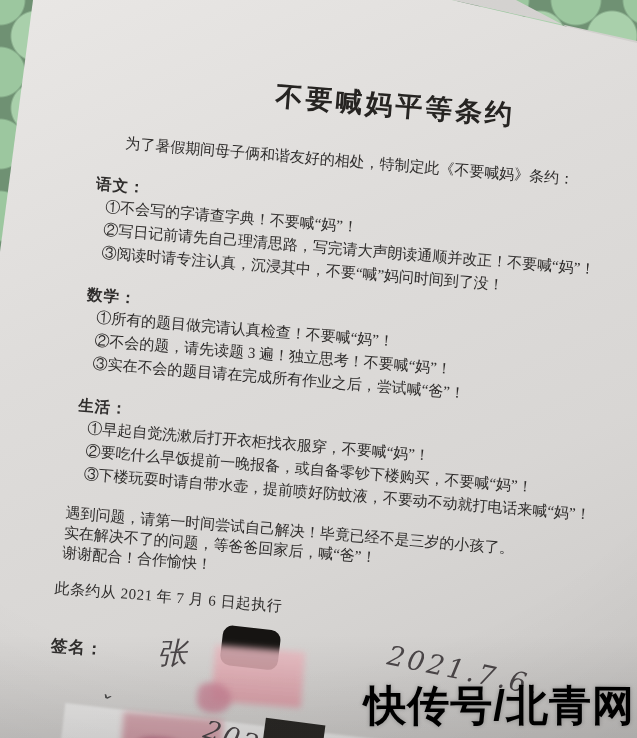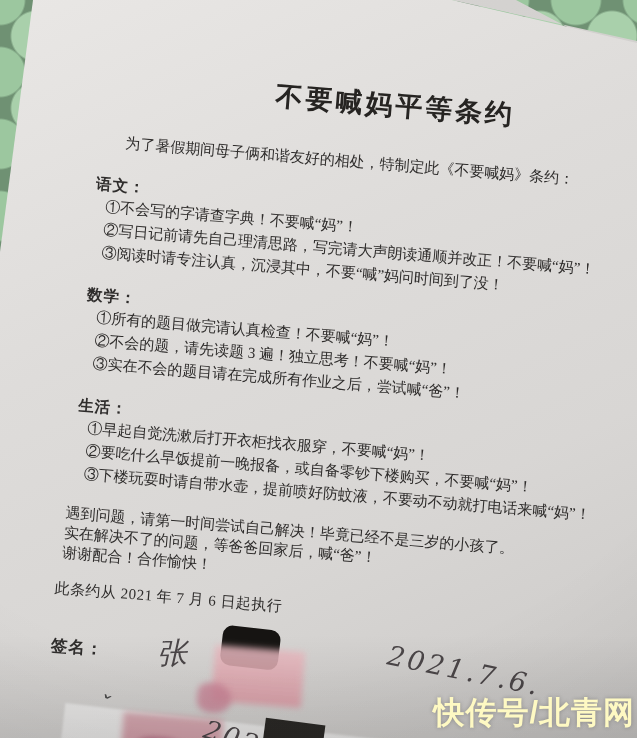--- a/index.html
+++ b/index.html
@@ -91,21 +91,21 @@
   .redact-black2 {
     position:absolute; left:219px; top:-8px; width:60px; height:40px;
     background:#2b2926; transform:rotate(3deg);
   }
   .pen-mark { position:absolute; left:52px; top:-20px; font-size:20px; font-weight:700; color:#4a4a4a; transform:rotate(14deg); }
   .sig-date2 { position:absolute; left:158px; top:14px; font-size:26px; letter-spacing:3px; transform:rotate(13deg); }
   
   .watermark {
     position:absolute; right:2px; bottom:4px; z-index:10;
     font-family:"Liberation Sans","DejaVu Sans",sans-serif;
-    font-size:31px; font-weight:700; color:#fef9c3; letter-spacing:1px;
+    font-size:42px; font-weight:700; color:#000000; letter-spacing:1px;
     text-shadow:0 0 4px rgba(0,0,0,0.25);
     white-space:nowrap;
   }
 </style>
 </head>
 <body>
 
 <div class="stage">
   <div class="mat"></div>
   <div class="paper-under"></div>

